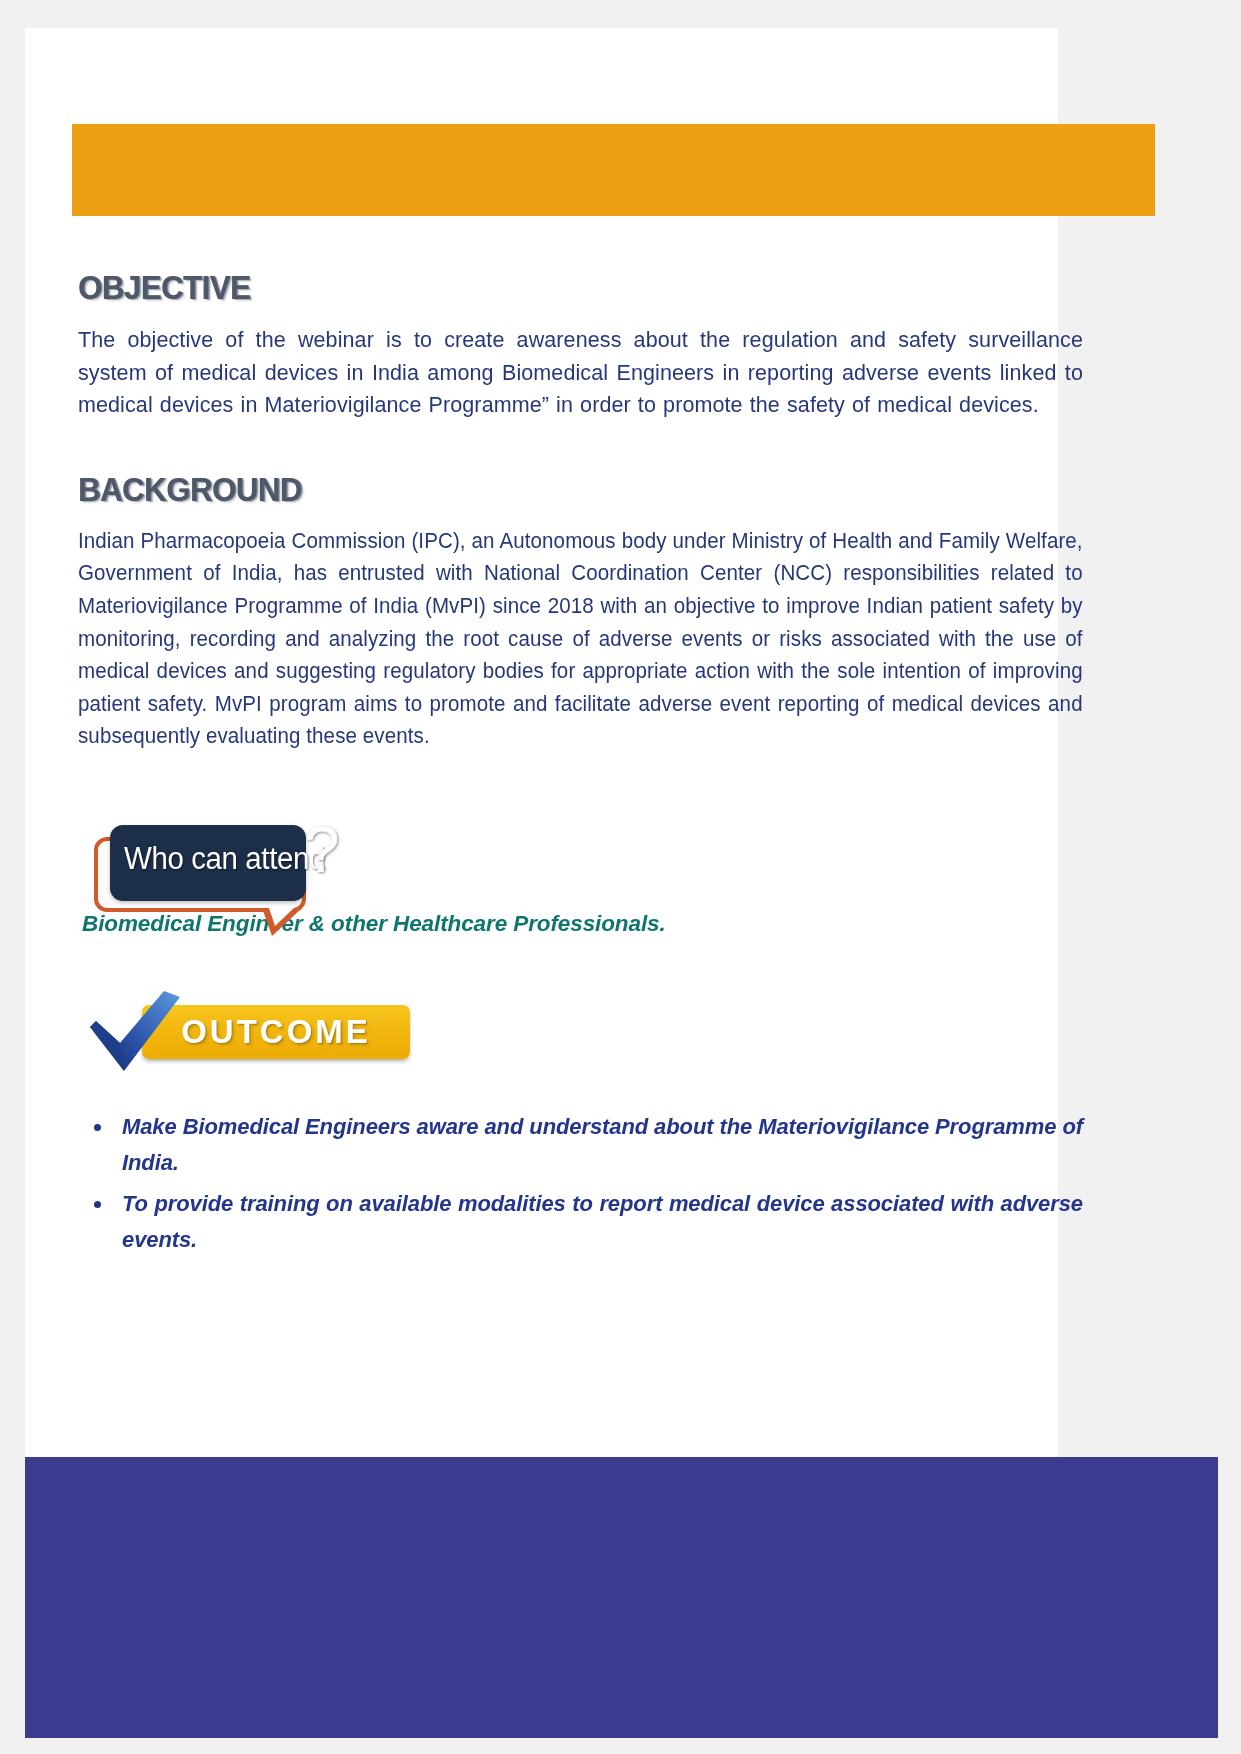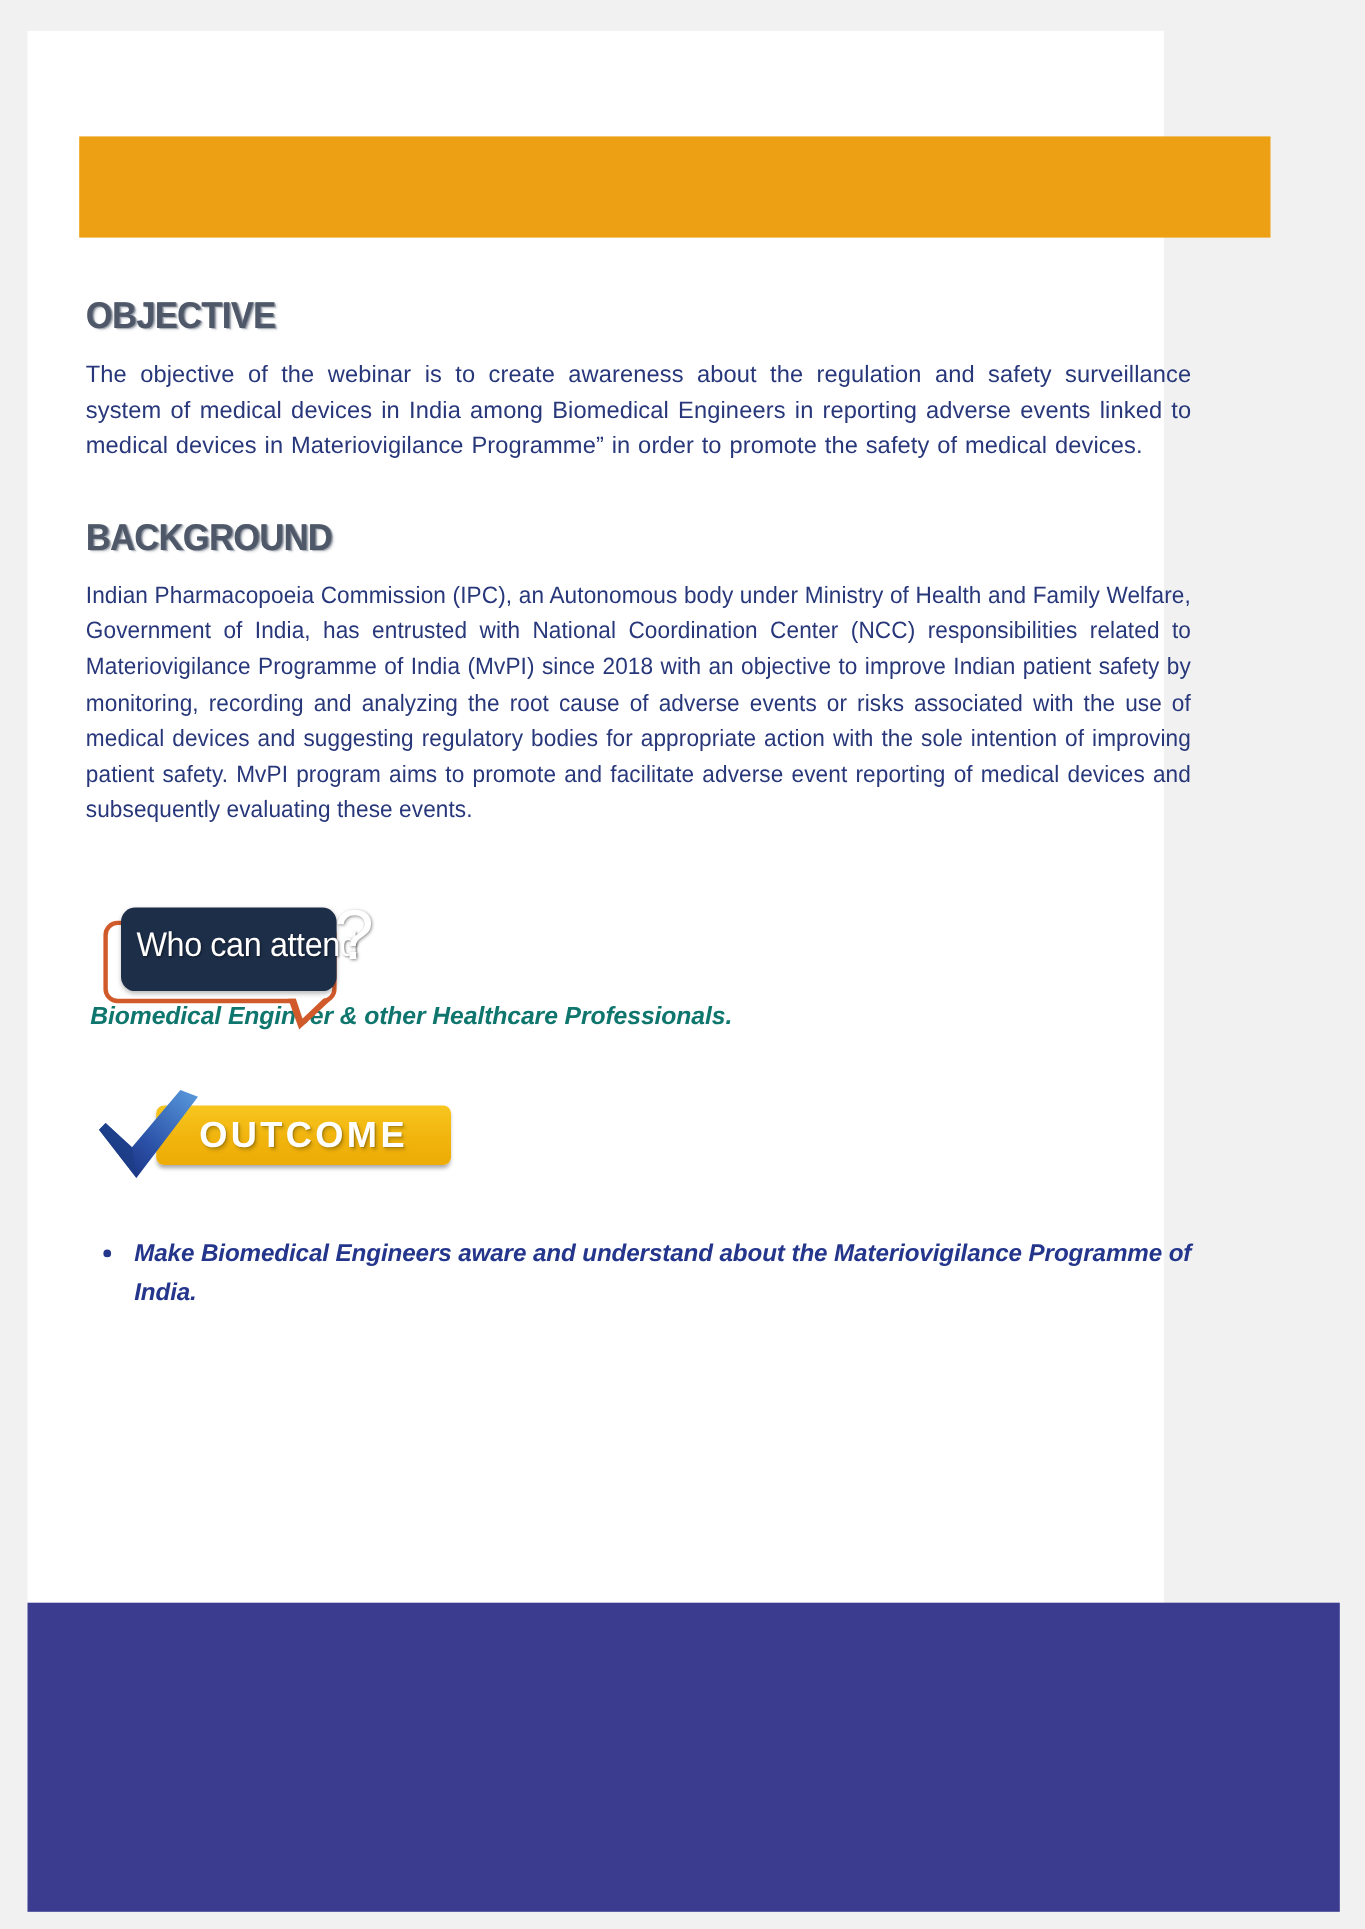--- a/index.html
+++ b/index.html
@@ -181,21 +181,21 @@
       2px 2px 3px rgba(90,70,0,.30);
   }
   .outcome-check{
     position:absolute;
     left:0px; top:-14px;
     width:120px; height:88px;
   }
 
   
   .bullets{
-    margin-top:48px;
+    margin-top:36px;
     margin-left:6px;
     list-style:none;
   }
   .bullets li{
     position:relative;
     padding-left:38px;
     color:#24358c;
     font-family:"Liberation Sans", sans-serif;
     font-weight:bold;
     font-style:italic;
@@ -261,18 +261,19 @@
             <stop offset="100%" stop-color="#5a9bdd"></stop>
           </linearGradient>
         </defs>
         <path d="M10 40 L16 34 L40 56 L84 4 L100 10 L44 84 Z" fill="url(#ckgrad)"></path>
         <path d="M10 40 L16 34 L40 56 L44 84 Z" fill="#1c3e86" opacity="0.75"></path>
       </svg>
     </div>
 
     <ul class="bullets">
       <li>Make Biomedical Engineers aware and understand about the Materiovigilance Programme of India.</li>
+      <li>To provide training on available modalities to report medical device associated with adverse events.</li>
     </ul>
 
   </div>
 </div>
 
 <div class="footer-bar"></div>
 
 </body></html>

